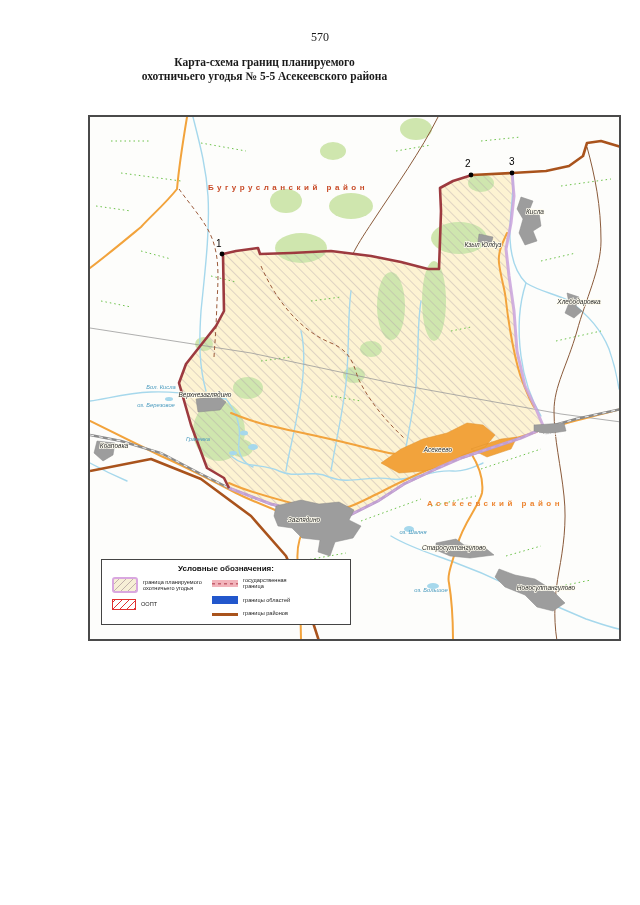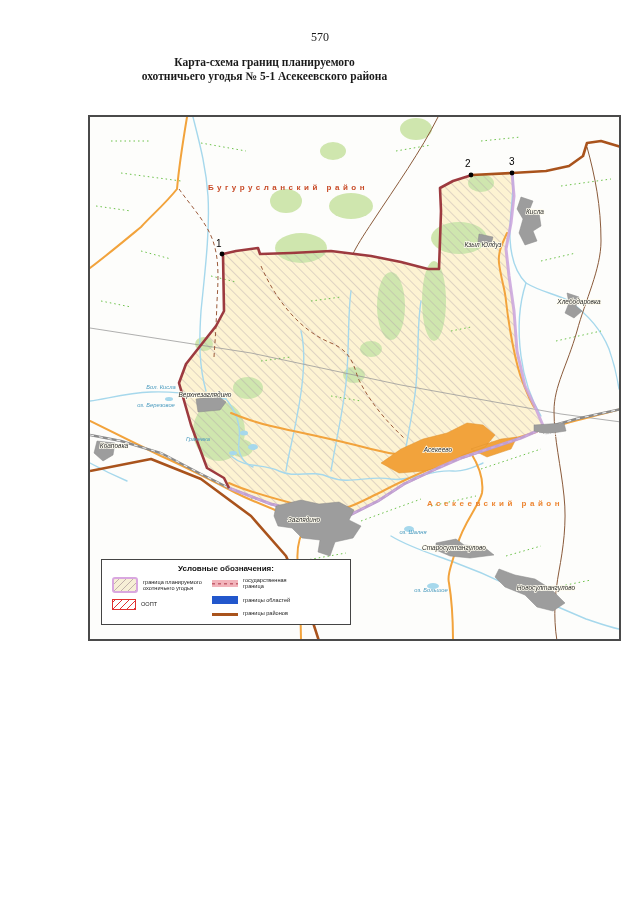--- a/index.html
+++ b/index.html
@@ -31,21 +31,21 @@
   .sw-obl{width:26px;height:8px;flex:none;background:#2257cc;}
   .sw-ray{width:26px;height:3px;flex:none;background:#a9531c;margin-top:2px;}
 </style>
 </head>
 <body>
 
 <div id="page">
   <div class="pagenum">570</div>
   <div class="title">
     <div>Карта-схема границ планируемого</div>
-    <div>охотничьего угодья № 5-1 Асекеевского района</div>
+    <div>охотничьего угодья № 5-5 Асекеевского района</div>
   </div>
 
   <div id="mapframe">
     <svg id="mapsvg" width="529" height="522" viewBox="89 116 529 522" xmlns="http://www.w3.org/2000/svg">
       <defs>
         <pattern id="hatch" width="7" height="7" patternUnits="userSpaceOnUse" patternTransform="rotate(-45)">
           <line x1="0" y1="0" x2="0" y2="7" stroke="#b3a3ab" stroke-width="0.8"></line>
         </pattern>
       </defs>
 

